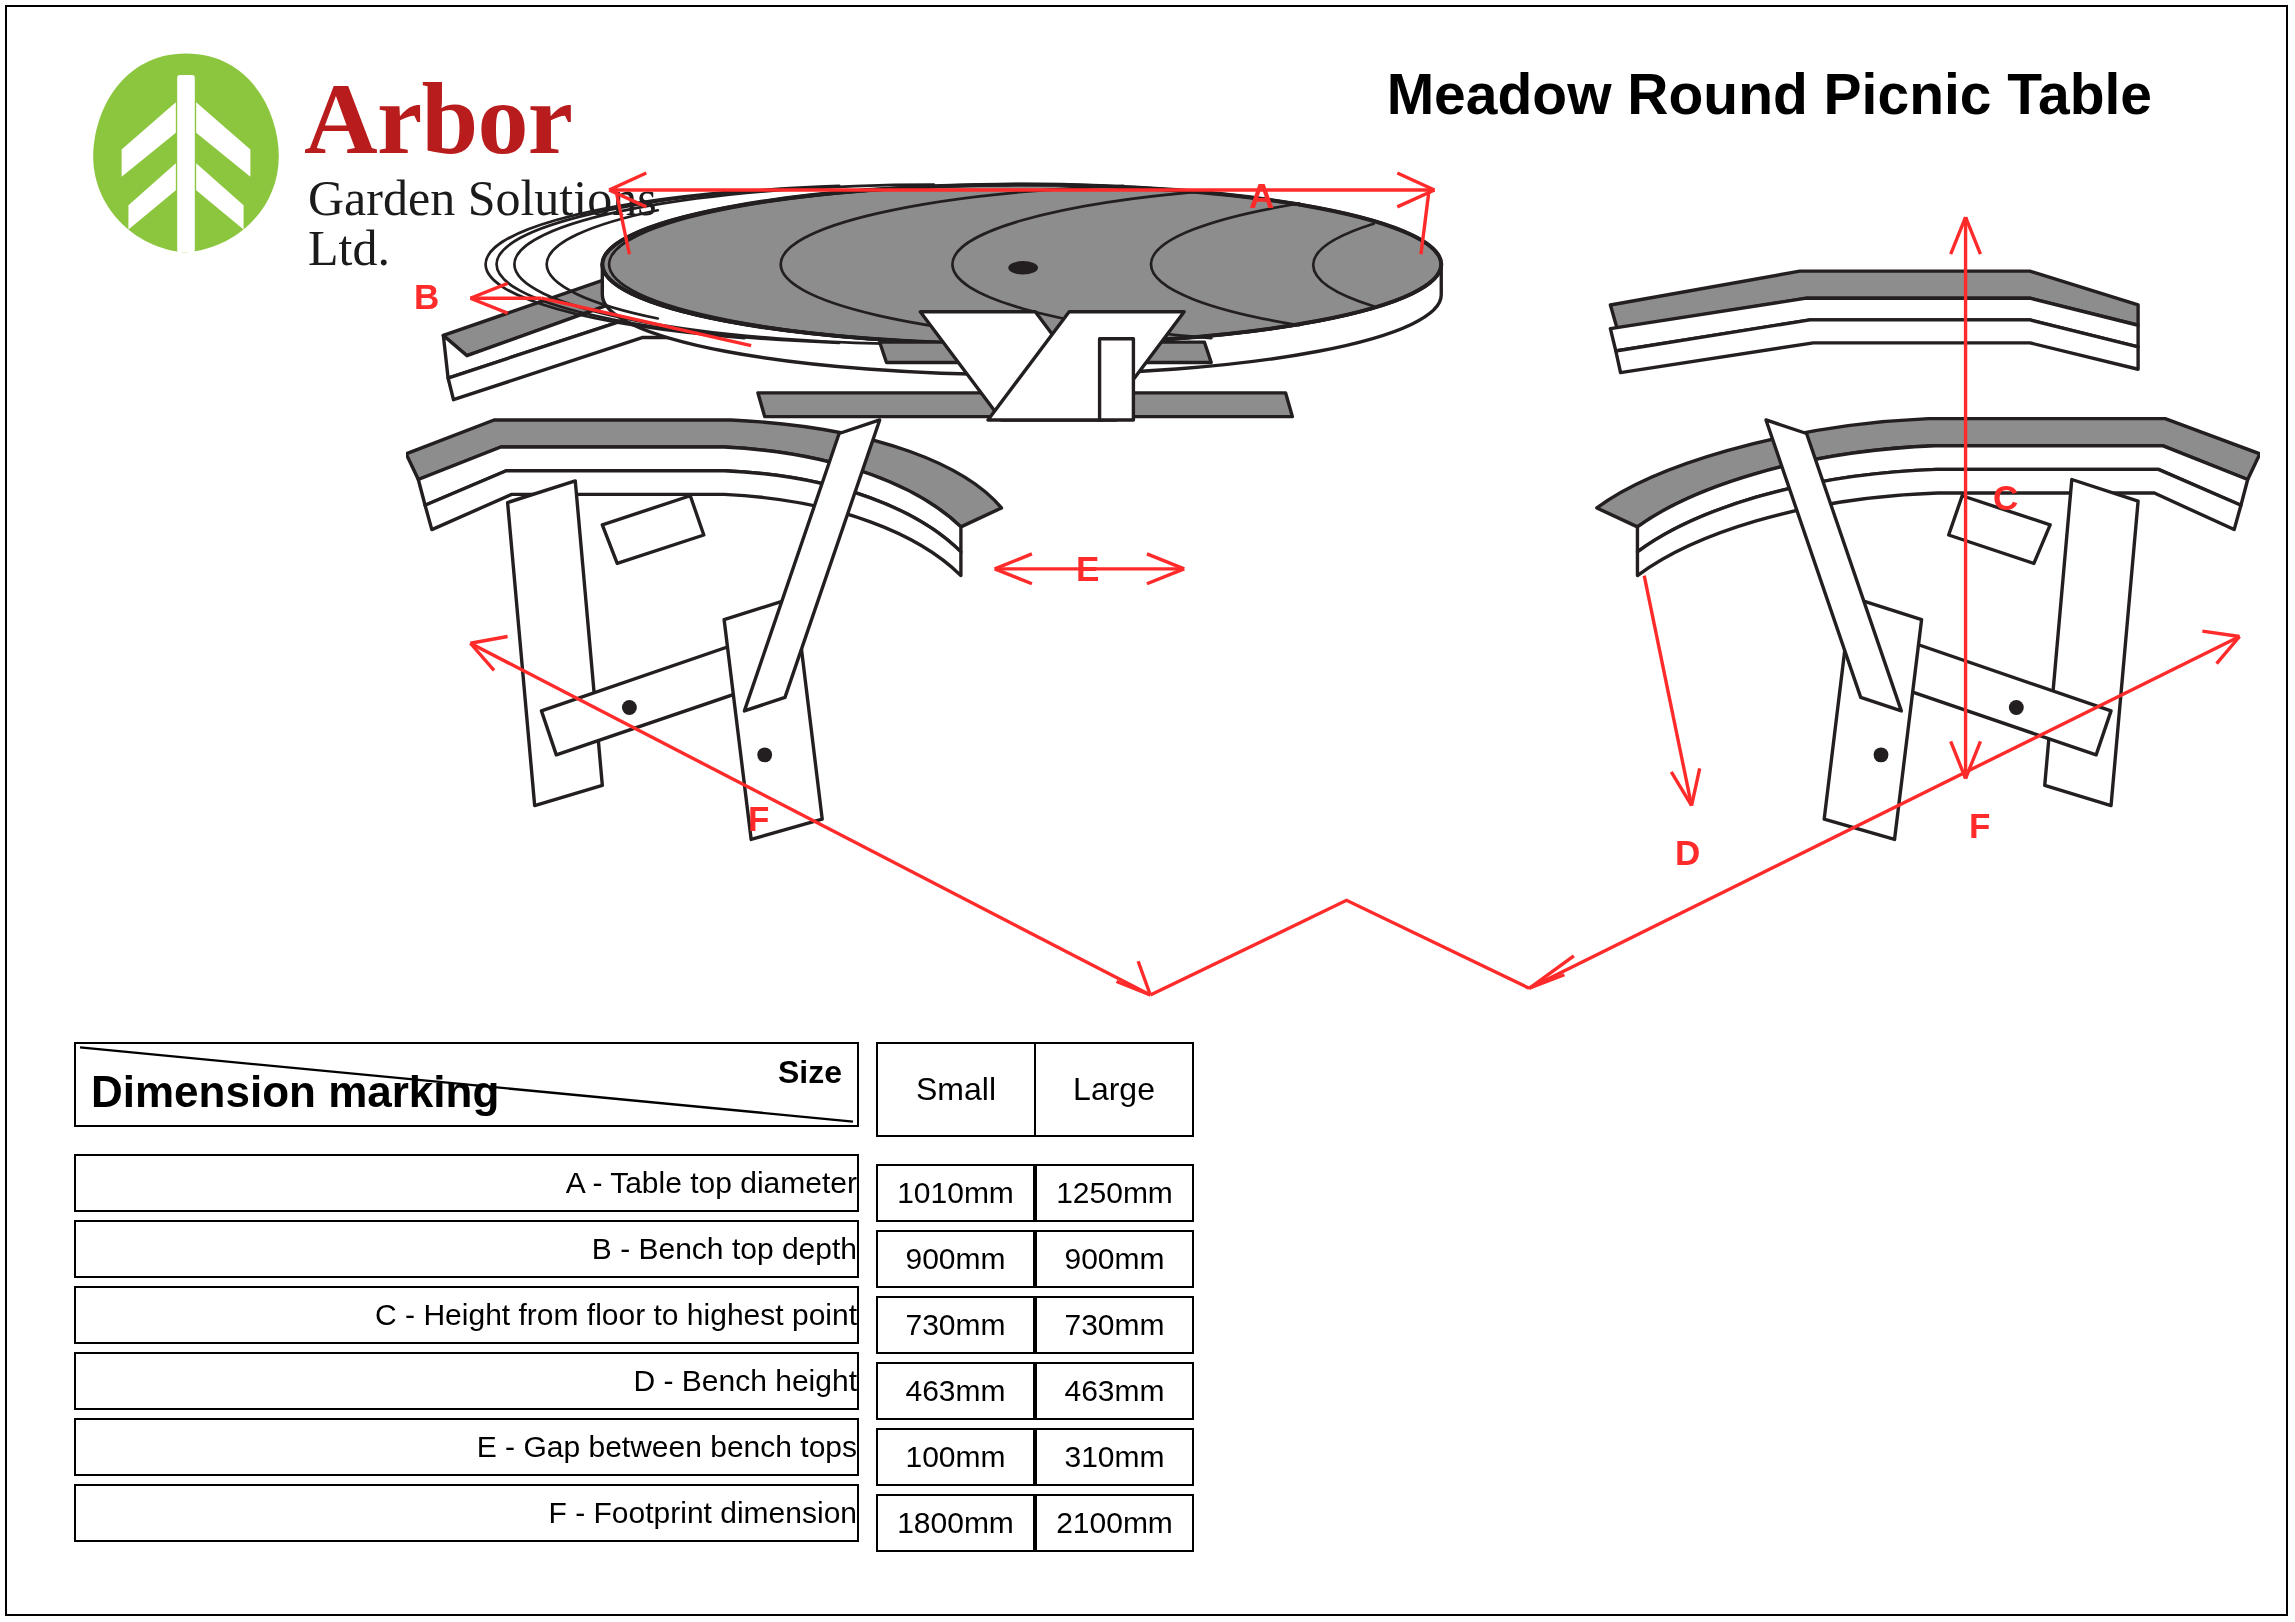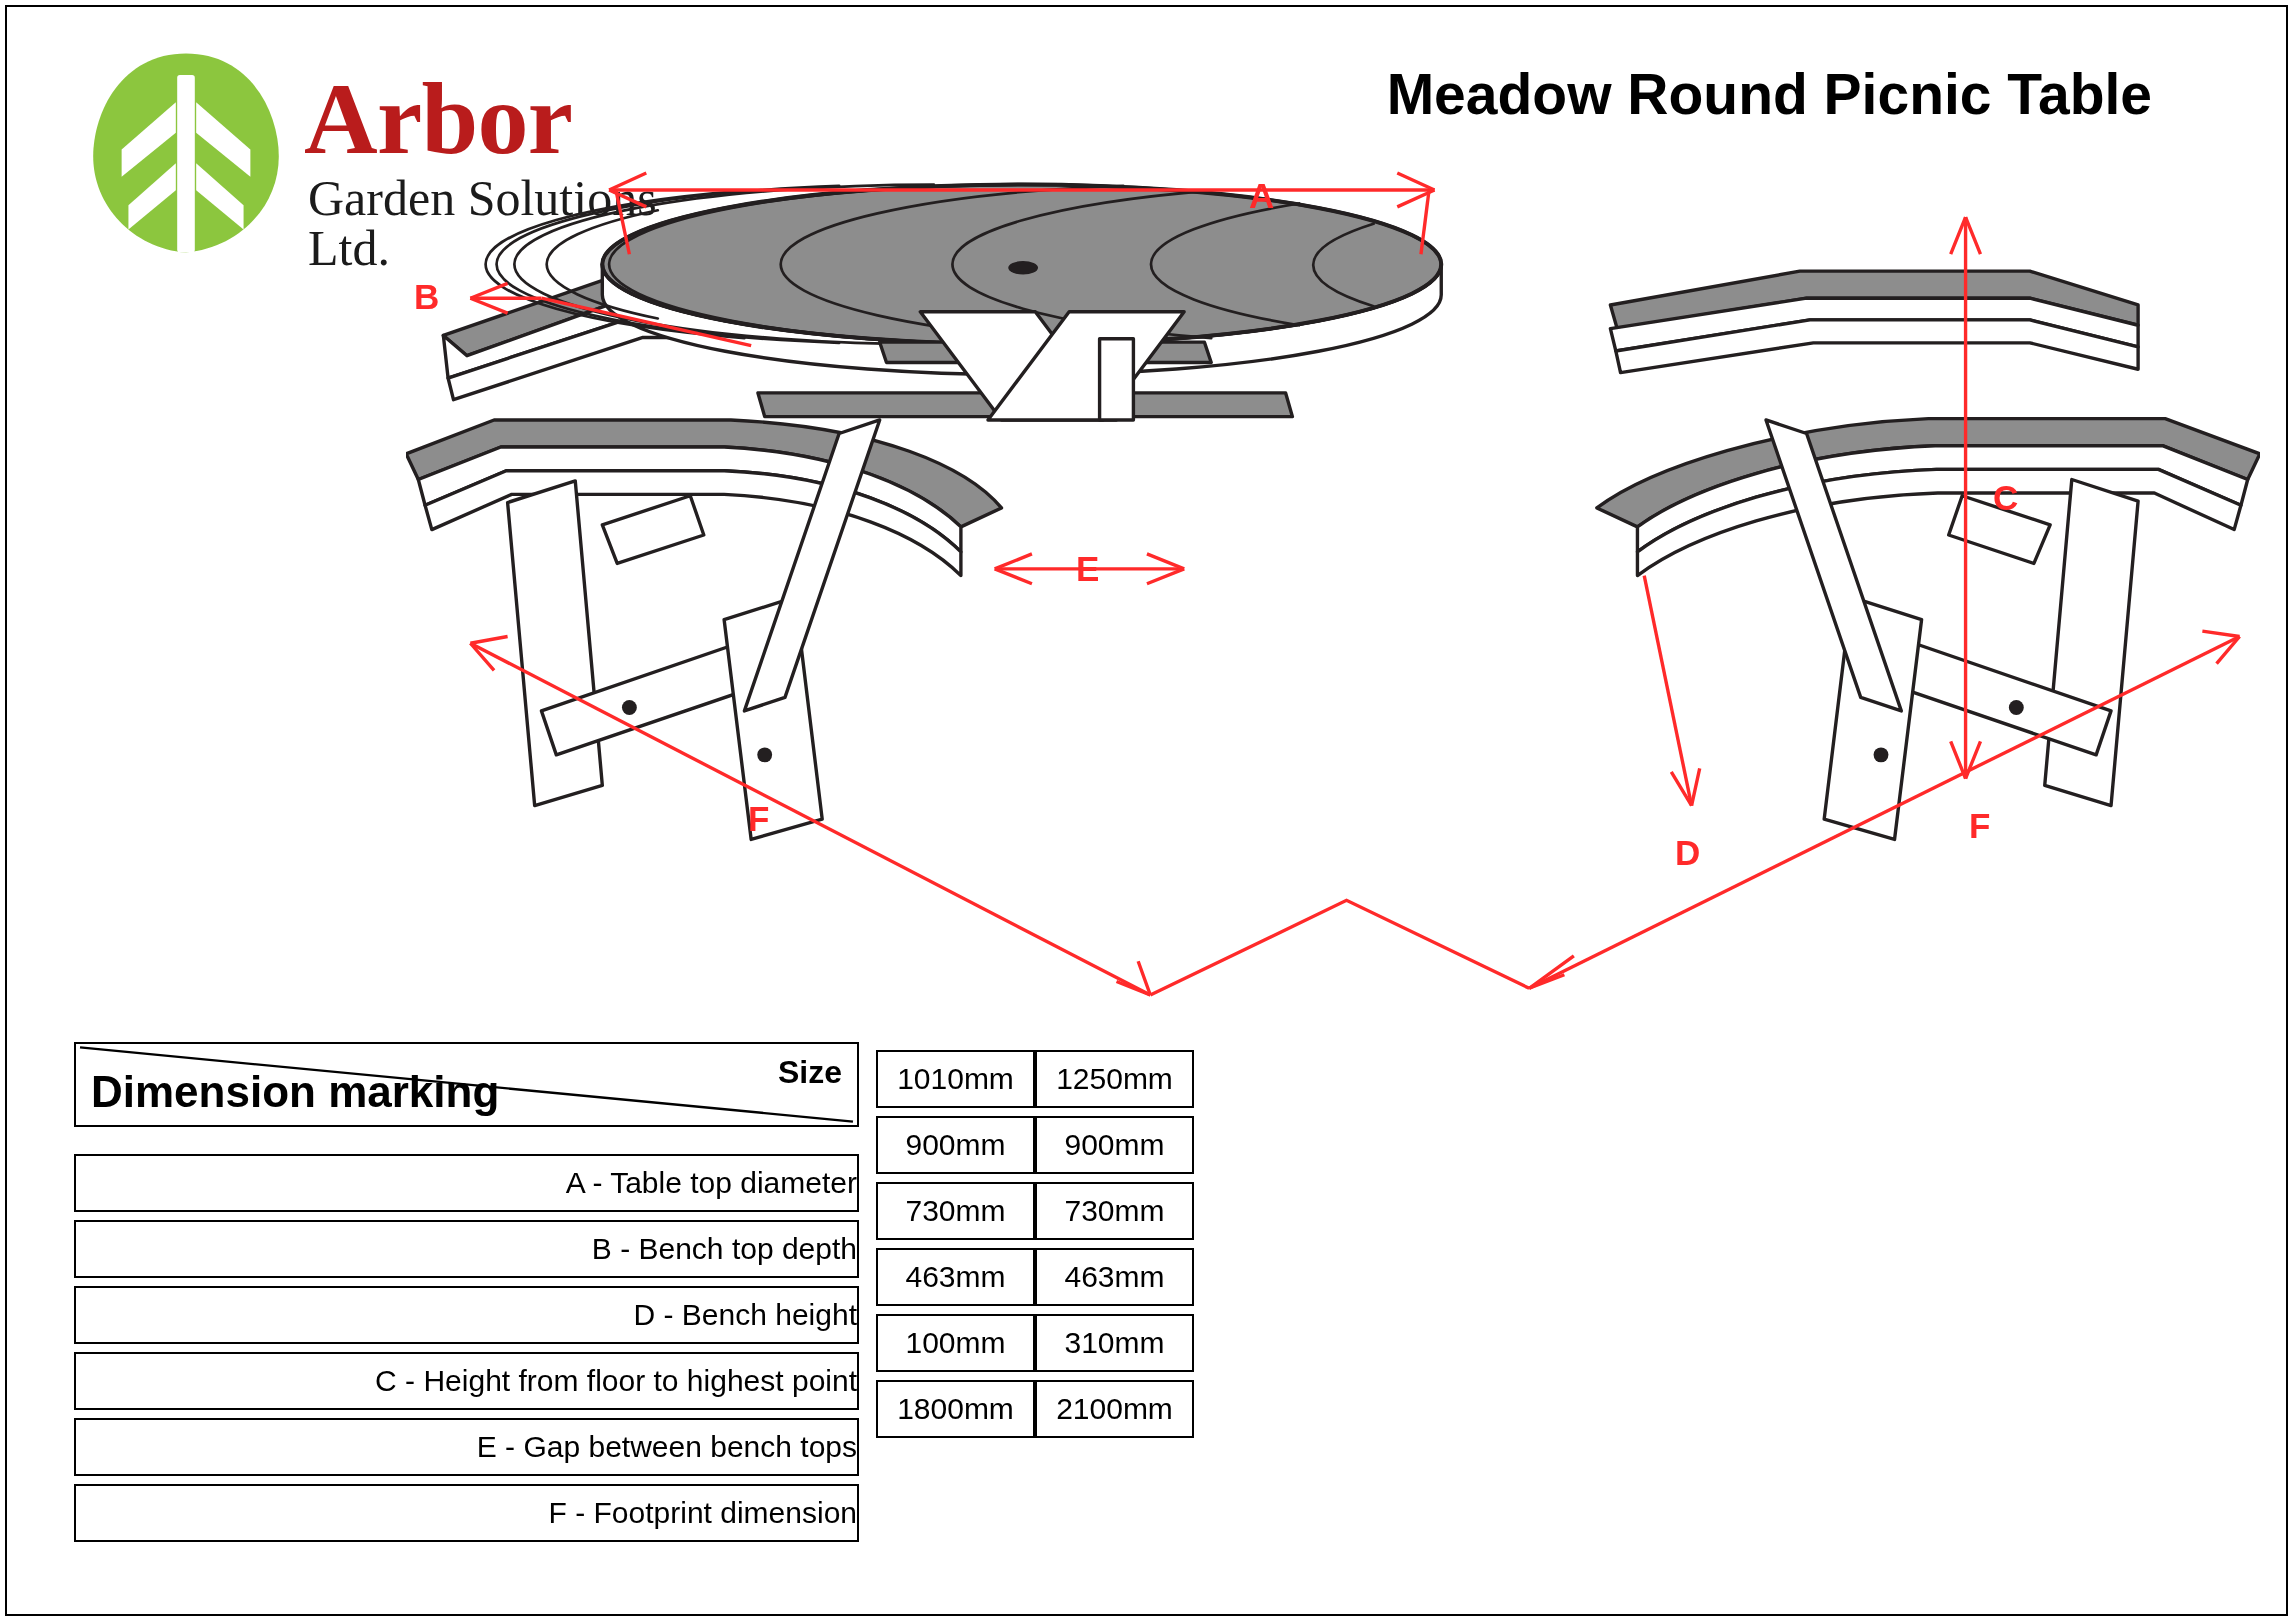--- a/index.html
+++ b/index.html
@@ -349,36 +349,40 @@
   </div>
   <table class="dimtable">
     <tbody>
       <tr>
           <td class="rowlabel">A - Table top diameter</td>
         </tr>
       <tr>
           <td class="rowlabel">B - Bench top depth</td>
         </tr>
       <tr>
+          <td class="rowlabel">C - Height from floor to highest point</td>
+        </tr>
+      <tr>
           <td class="rowlabel">D - Bench height</td>
-        </tr>
-      <tr>
-          <td class="rowlabel">C - Height from floor to highest point</td>
         </tr>
       <tr>
           <td class="rowlabel">E - Gap between bench tops</td>
         </tr>
       <tr>
           <td class="rowlabel">F - Footprint dimension</td>
         </tr>
     </tbody>
   </table>
 </div>
 
 <div class="right-table">
+  <div class="head2">
+    <div>Small</div>
+    <div>Large</div>
+  </div>
   <table class="dimtable">
     <tbody>
       <tr>
         <td class="valcell">1010mm</td>
         <td class="valcell">1250mm</td>
       </tr>
       <tr>
         <td class="valcell">900mm</td>
         <td class="valcell">900mm</td>
       </tr>

